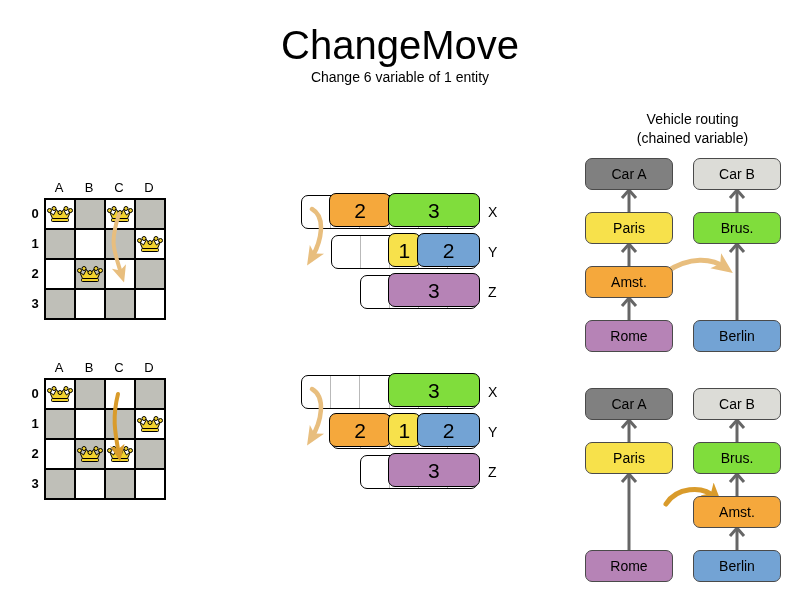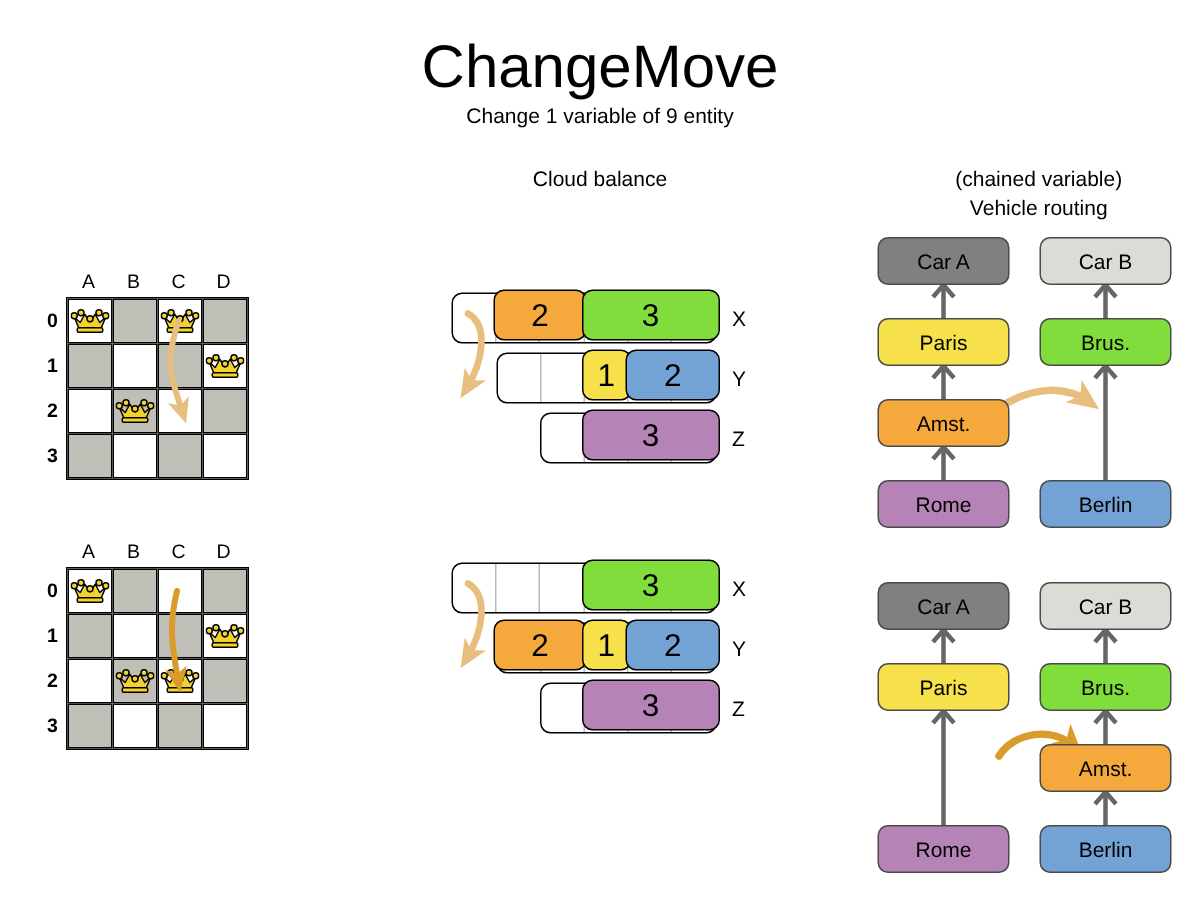--- a/index.html
+++ b/index.html
@@ -113,26 +113,25 @@
     font-size:14px;line-height:21px;
     color:#000;
   }
 </style>
 </head>
 <body>
 
 <div class="page">
 
   <div class="title">ChangeMove</div>
-  <div class="subtitle">Change 1 variable of 9 entity</div>
-
-  <div class="col-head" id="head-cloud">Cloud balance</div>
+  <div class="subtitle">Change 6 variable of 1 entity</div>
+
   <div class="col-head" id="head-vrp">
+    <div>Vehicle routing</div>
     <div>(chained variable)</div>
-    <div>Vehicle routing</div>
   </div>
 
   <div class="board-wrap" id="board-before" style="left:28px;top:178px;width:160px;height:145px;">
       <div class="colLabel" style="left: 16px;">A</div>
       <div class="colLabel" style="left: 46px;">B</div>
       <div class="colLabel" style="left: 76px;">C</div>
       <div class="colLabel" style="left: 106px;">D</div>
       <div class="rowLabel" style="top: 28px;">0</div>
       <div class="rowLabel" style="top: 58px;">1</div>
       <div class="rowLabel" style="top: 88px;">2</div>

